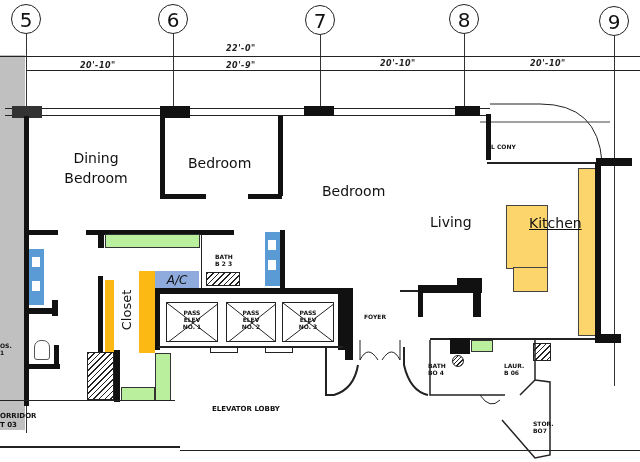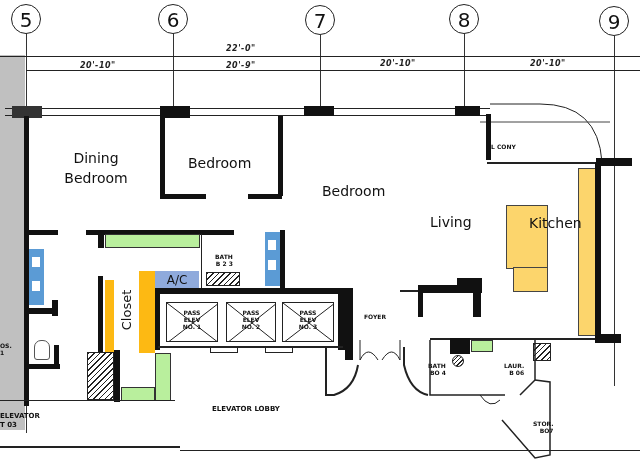--- a/index.html
+++ b/index.html
@@ -4,21 +4,21 @@
 <style>
   html, body { margin:0; padding:0; background:#ffffff; }
   body { width:640px; height:462px; position:relative; overflow:hidden; font-family:"DejaVu Sans", sans-serif; }
   .abs { position:absolute; }
   .wall { position:absolute; background:#111; }
   .thin { position:absolute; background:#222; }
   .grid-bubble { position:absolute; width:30px; height:30px; border:1.5px solid #222; border-radius:50%; background:#fff; font-family:"DejaVu Sans", sans-serif; font-size:20px; line-height:30px; text-align:center; color:#111; box-sizing:border-box; }
   .grid-line { position:absolute; width:1px; background:#333; }
   .dim-text { position:absolute; font-family:"DejaVu Sans", sans-serif; font-size:8px; font-style:italic; font-weight:bold; color:#222; letter-spacing:0.5px; }
   .room-label { position:absolute; font-family:"DejaVu Sans", sans-serif; font-size:14px; color:#111; text-align:center; line-height:20px; white-space:nowrap; }
-  .small-label { position:absolute; font-family:"DejaVu Sans", sans-serif; font-size:6px; font-weight:bold; color:#111; text-align:right; line-height:7px; white-space:nowrap; }
+  .small-label { position:absolute; font-family:"DejaVu Sans", sans-serif; font-size:6px; font-weight:bold; color:#111; text-align:left; line-height:7px; white-space:nowrap; }
   .green { position:absolute; background:#b9ef9d; border:1px solid #333; box-sizing:border-box; }
   .orange { position:absolute; background:#fdb913; }
   .yellow { position:absolute; background:#fcd56c; border:1px solid #444; box-sizing:border-box; }
   .blue { position:absolute; background:#5b9bd5; }
   .blue .win { position:absolute; left:4px; width:8px; height:10px; background:#fff; }
   .lightblue { position:absolute; background:#8faadc; }
   .hatch { position:absolute; background:repeating-linear-gradient(135deg,#222 0 1px,#fff 1px 4px); border:1px solid #222; box-sizing:border-box; }
   .elev { position:absolute; border:1.5px solid #222; box-sizing:border-box; background:#fff; overflow:hidden; }
   .elev svg { position:absolute; left:0; top:0; }
   .elev .txt { position:absolute; left:0; right:0; top:6px; font-size:6px; font-weight:bold; line-height:7px; text-align:center; color:#111; }
@@ -87,21 +87,21 @@
 <div class="wall" style="left:280px;top:230px;width:5px;height:58px;"></div>
 
 <div class="thin" style="left:201px;top:234px;width:1px;height:54px;"></div>
 <div class="small-label" style="left:215px;top:253px;">
   <span>BATH</span><br>
   <span>B 2 3</span>
 </div>
 <div class="hatch" style="left:206px;top:272px;width:34px;height:14px;"></div>
 
 <div class="lightblue" style="left:155px;top:271px;width:44px;height:18px;"></div>
-<div class="room-label" style="left:160px;top:270px;font-size:12px;width:34px;">A/C</div>
+<div class="room-label" style="left:160px;top:270px;font-size:12px;width:34px;font-style:italic;">A/C</div>
 
 <div class="orange" style="left:139px;top:271px;width:16px;height:82px;"></div>
 <div class="orange" style="left:105px;top:280px;width:9px;height:72px;"></div>
 <div class="wall" style="left:98px;top:276px;width:5px;height:78px;"></div>
 <div class="room-label" style="left:97px;top:300px;transform:rotate(-90deg);font-size:13px;width:60px;">Closet</div>
 
 <div class="wall" style="left:155px;top:288px;width:190px;height:6px;"></div>
 <div class="wall" style="left:155px;top:290px;width:5px;height:60px;"></div>
 <div class="wall" style="left:338px;top:290px;width:8px;height:60px;"></div>
 <div class="thin" style="left:158px;top:346px;width:185px;height:2px;"></div>
@@ -139,21 +139,21 @@
 <div class="wall" style="left:52px;top:300px;width:6px;height:16px;"></div>
 <div class="abs" style="left:34px;top:340px;width:14px;height:18px;border:1px solid #555;border-radius:7px 7px 3px 3px;"></div>
 <div class="wall" style="left:28px;top:364px;width:32px;height:5px;"></div>
 <div class="wall" style="left:54px;top:345px;width:5px;height:22px;"></div>
 <div class="thin" style="left:0;top:400px;width:175px;height:1px;"></div>
 <div class="small-label" style="left:0;top:342px;text-align:left;">
   <span>OS.</span><br>
   <span>1</span>
 </div>
 <div class="small-label" style="left:0;top:412px;text-align:left;font-size:7px;line-height:9px;">
-  <span>ELEVATOR</span><br>
+  <span>ORRIDOR</span><br>
   <span>T 03</span>
 </div>
 <div class="thin" style="left:0;top:446px;width:180px;height:2px;"></div>
 
 <div class="small-label" style="left:212px;top:406px;font-size:7px;">ELEVATOR LOBBY</div>
 <div class="thin" style="left:180px;top:450px;width:460px;height:1px;"></div>
 
 <div class="small-label" style="left:364px;top:313px;font-size:6px;">FOYER</div>
 <div class="wall" style="left:345px;top:288px;width:8px;height:72px;"></div>
 <svg class="abs" style="left:356px;top:336px;" width="50" height="30">
@@ -201,13 +201,13 @@
 <div class="yellow" style="left:578px;top:168px;width:18px;height:168px;"></div>
 <div class="wall" style="left:595px;top:162px;width:6px;height:180px;"></div>
 
 <div class="room-label" style="left:58px;top:148px;width:76px;">
   <span>Dining</span><br>
   <span>Bedroom</span>
 </div>
 <div class="room-label" style="left:188px;top:153px;">Bedroom</div>
 <div class="room-label" style="left:322px;top:181px;">Bedroom</div>
 <div class="room-label" style="left:430px;top:212px;">Living</div>
-<div class="room-label" style="left:529px;top:213px;">Kitchen</div>
+<div class="room-label" style="left:529px;top:213px;text-decoration:underline;">Kitchen</div>
 
 </body></html>

